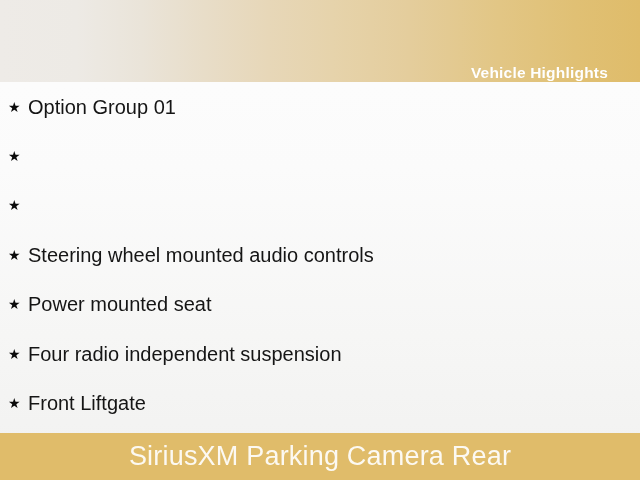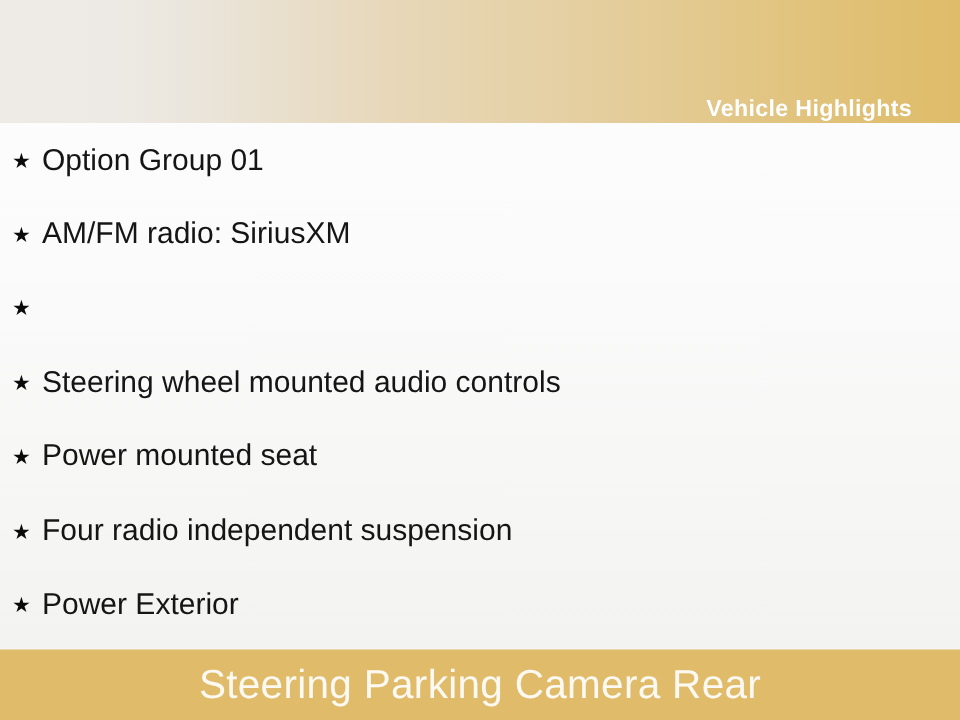--- a/index.html
+++ b/index.html
@@ -114,40 +114,39 @@
     <div class="header-title">Vehicle Highlights</div>
   </div>
 
   <ul class="highlights">
     <li class="highlight-item">
       <span class="bullet-star">★</span>
       <span class="highlight-label">Option Group 01</span>
     </li>
     <li class="highlight-item">
       <span class="bullet-star">★</span>
-      <span class="highlight-label">AM/FM radio: SiriusXM</span>
     </li>
     <li class="highlight-item">
       <span class="bullet-star">★</span>
     </li>
     <li class="highlight-item">
       <span class="bullet-star">★</span>
       <span class="highlight-label">Steering wheel mounted audio controls</span>
     </li>
     <li class="highlight-item">
       <span class="bullet-star">★</span>
       <span class="highlight-label">Power mounted seat</span>
     </li>
     <li class="highlight-item">
       <span class="bullet-star">★</span>
       <span class="highlight-label">Four radio independent suspension</span>
     </li>
     <li class="highlight-item">
       <span class="bullet-star">★</span>
-      <span class="highlight-label">Power Exterior</span>
+      <span class="highlight-label">Front Liftgate</span>
     </li>
   </ul>
 
   <div class="footer-band">
-    <div class="footer-caption">Steering Parking Camera Rear</div>
+    <div class="footer-caption">SiriusXM Parking Camera Rear</div>
   </div>
 
 </div>
 
 </body></html>

